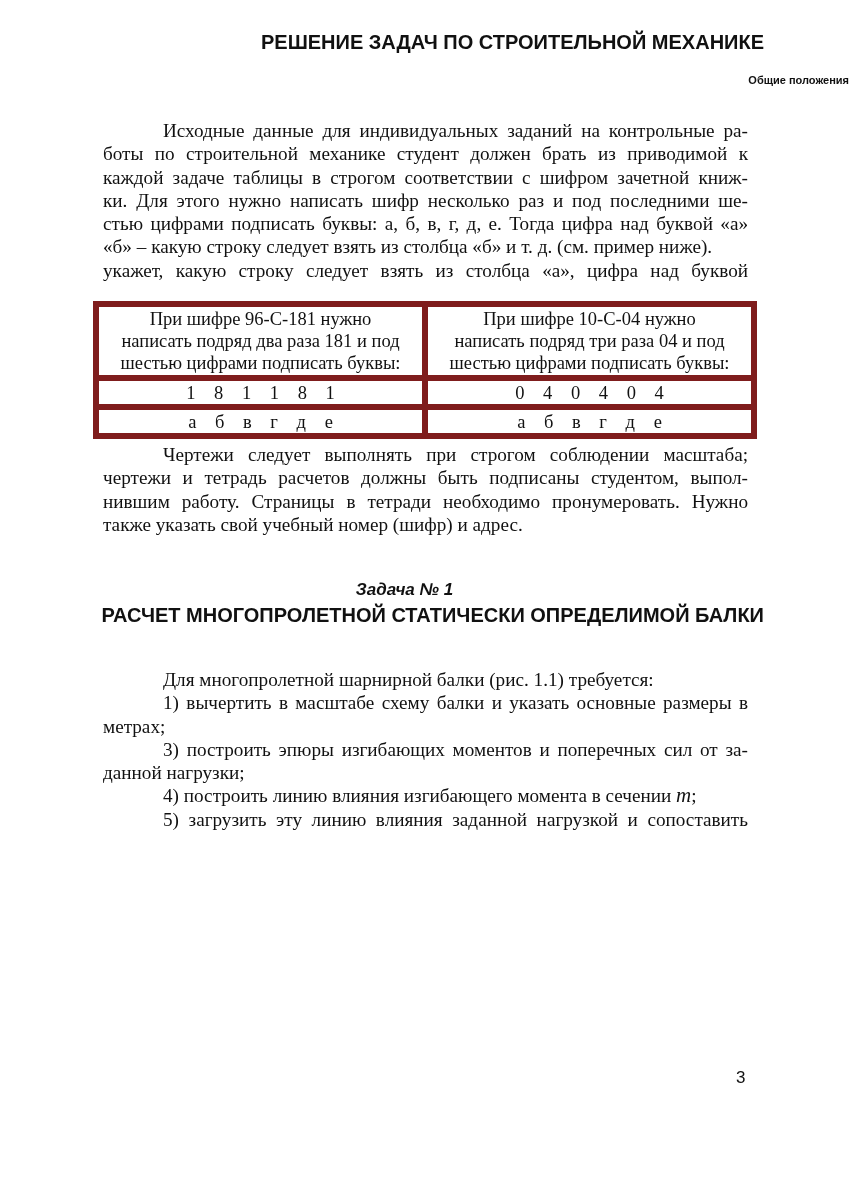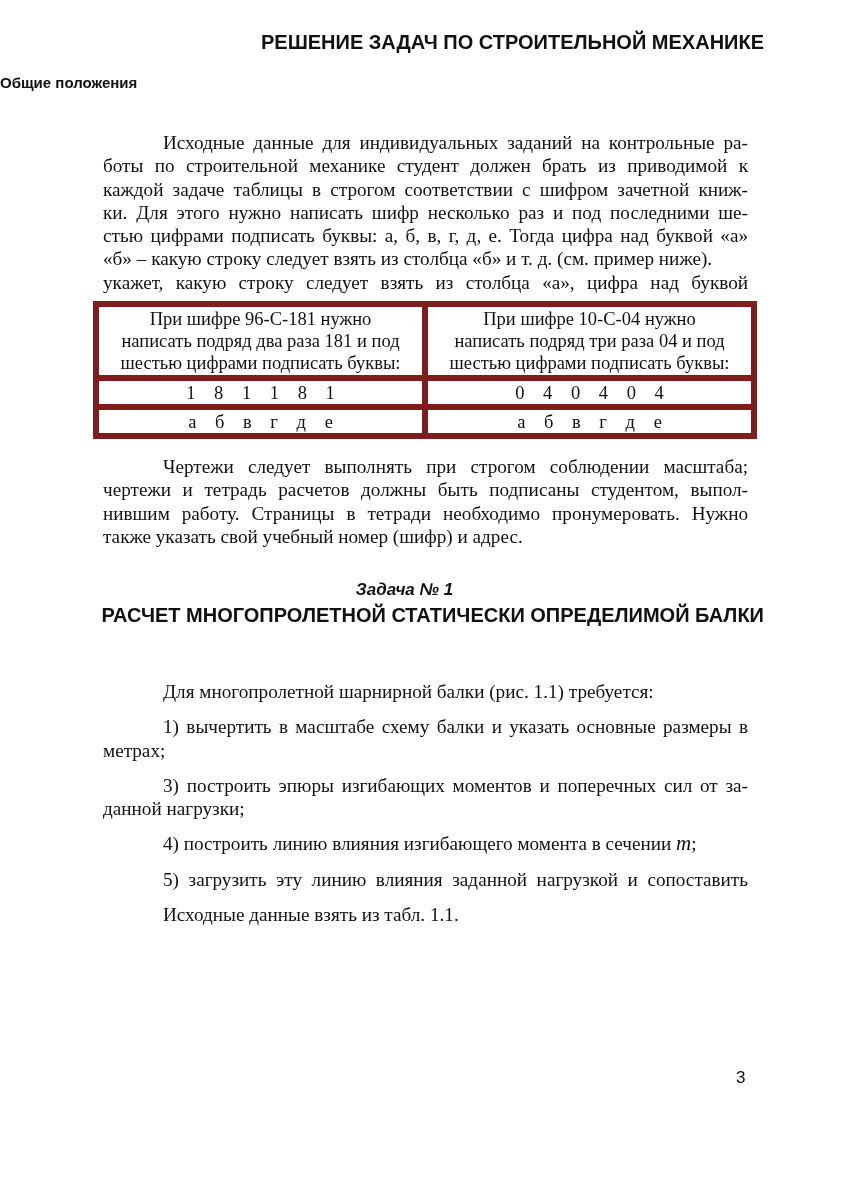--- a/index.html
+++ b/index.html
@@ -1,26 +1,26 @@
 <!DOCTYPE html>
 <html><head>
 <meta charset="utf-8">
 <style>
   html, body { margin: 0; padding: 0; background: #ffffff; }
   body { width: 849px; height: 1200px; position: relative; overflow: hidden; color: #111; }
   .page { position: absolute; left: 0; top: 0; width: 849px; height: 1200px; }
   .sans { font-family: "Liberation Sans", sans-serif; }
   .serif { font-family: "Liberation Serif", serif; }
   .h-title { position: absolute; left: 0; width: 764px; text-align: right; font-weight: bold; font-size: 20px; }
-  .h-sub { position: absolute; left: 0; width: 849px; text-align: left; font-weight: bold; font-size: 15px; }
+  .h-sub { position: absolute; left: 0; width: 849px; text-align: right; font-weight: bold; font-size: 11px; }
   .h-task { position: absolute; left: 0; width: 809px; text-align: center; font-weight: bold; font-style: italic; font-size: 17px; }
   .para { position: absolute; left: 103px; width: 645px; font-size: 19.2px; line-height: 23.3px; }
   .line { display: block; text-align: justify; text-align-last: justify; white-space: nowrap; height: 23.3px; }
   .line.last { text-align: left; text-align-last: left; }
-  .line.indent { padding-left: 60px; margin-top: 12px; }
+  .line.indent { padding-left: 60px; }
   .it { font-style: italic; font-family: "Liberation Serif", serif; }
   table.cipher { position: absolute; left: 93px; top: 301px; width: 664px; border-collapse: collapse; font-family: "Liberation Serif", serif; font-size: 18.5px; }
   table.cipher td { border: 6px solid #7f1d1d; text-align: center; vertical-align: middle; padding: 0; width: 50%; }
   td.head { height: 68px; line-height: 22px; }
   td.row { height: 23px; line-height: 22px; margin-top: 48px; }
   .spaced { word-spacing: 14px; }
   .pagenum { position: absolute; left: 736px; top: 1068px; font-size: 17px; }
 </style>
 </head>
 <body>
@@ -78,18 +78,17 @@
   <div class="h-title sans" style="top:604px;">РАСЧЕТ МНОГОПРОЛЕТНОЙ СТАТИЧЕСКИ ОПРЕДЕЛИМОЙ БАЛКИ</div>
 
   <div class="para serif" style="top:668px;">
     <span class="line indent last">Для многопролетной шарнирной балки (рис. 1.1) требуется:</span>
     <span class="line indent">1) вычертить в масштабе схему балки и указать основные размеры в</span>
     <span class="line last">метрах;</span>
     <span class="line indent">3) построить эпюры изгибающих моментов и поперечных сил от за-</span>
     <span class="line last">данной нагрузки;</span>
     <span class="line indent last"><span>4) построить линию влияния изгибающего момента в сечении </span><span class="it" style="font-size:21px;">m</span><span>;</span></span>
     <span class="line indent">5) загрузить эту линию влияния заданной нагрузкой и сопоставить</span>
-    <span class="line indent last">Исходные данные взять из табл. 1.1.</span>
   </div>
 
   <div class="pagenum sans">3</div>
 
 </div>
 
 </body></html>

